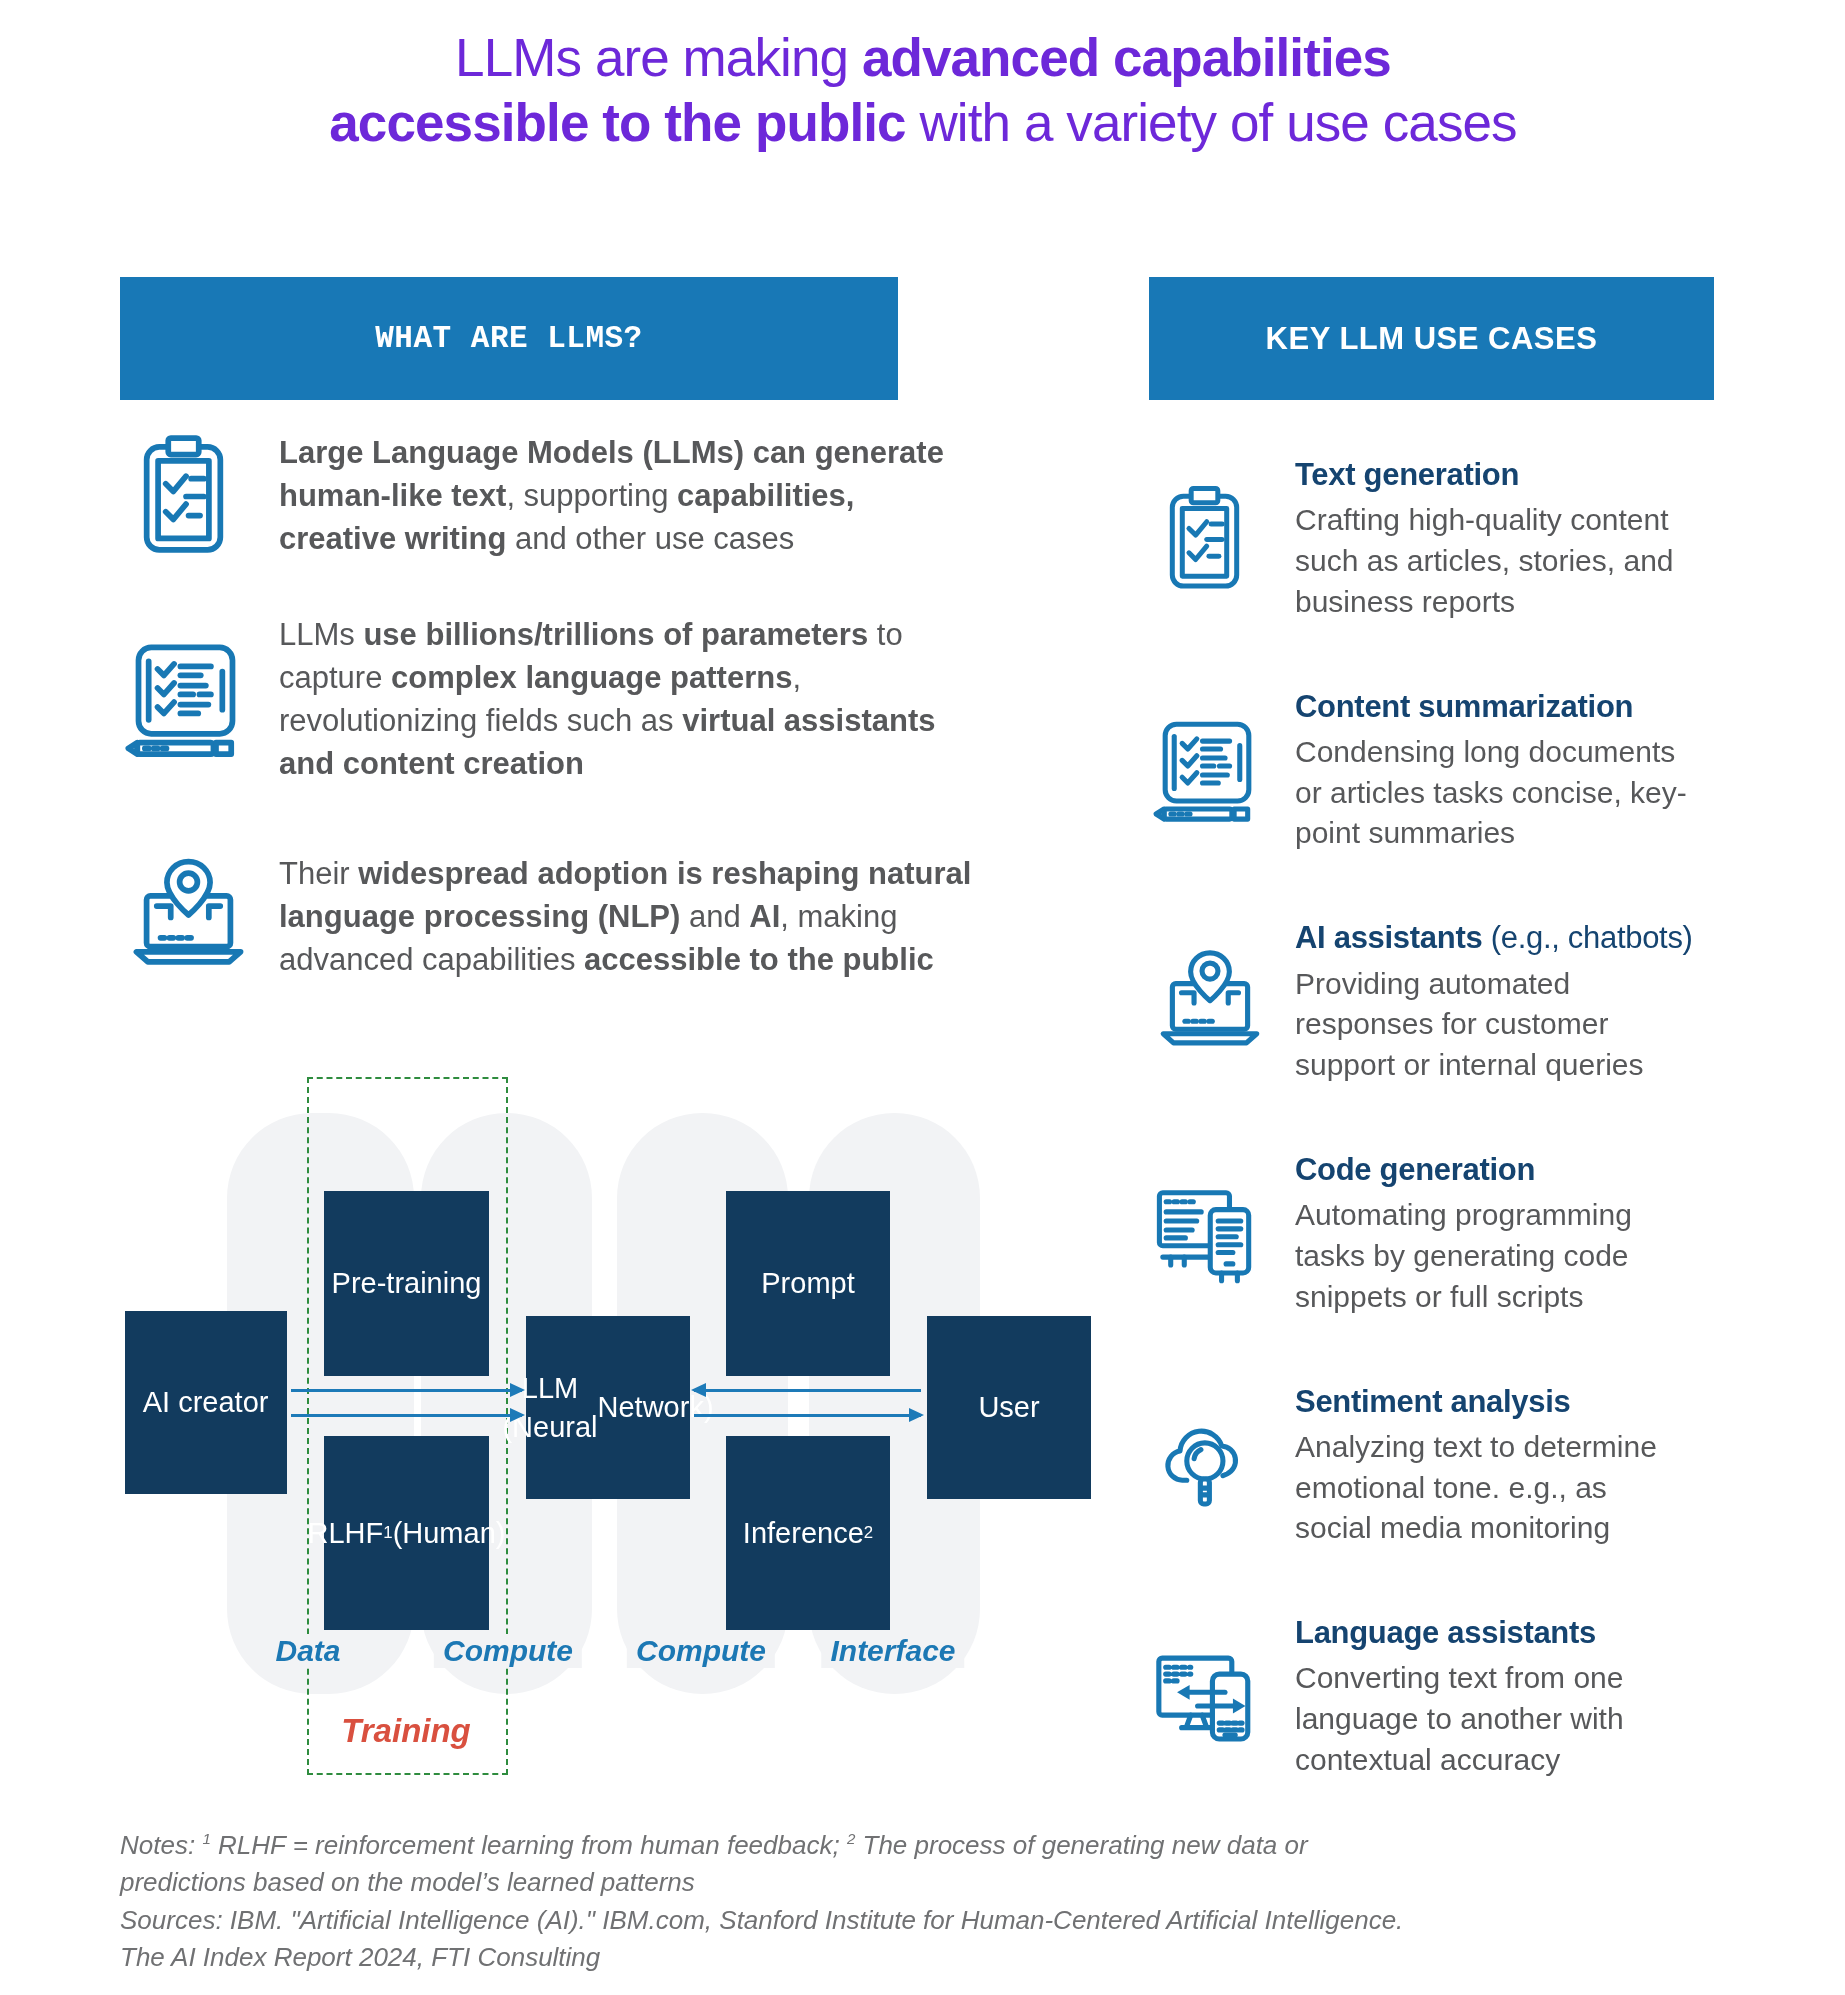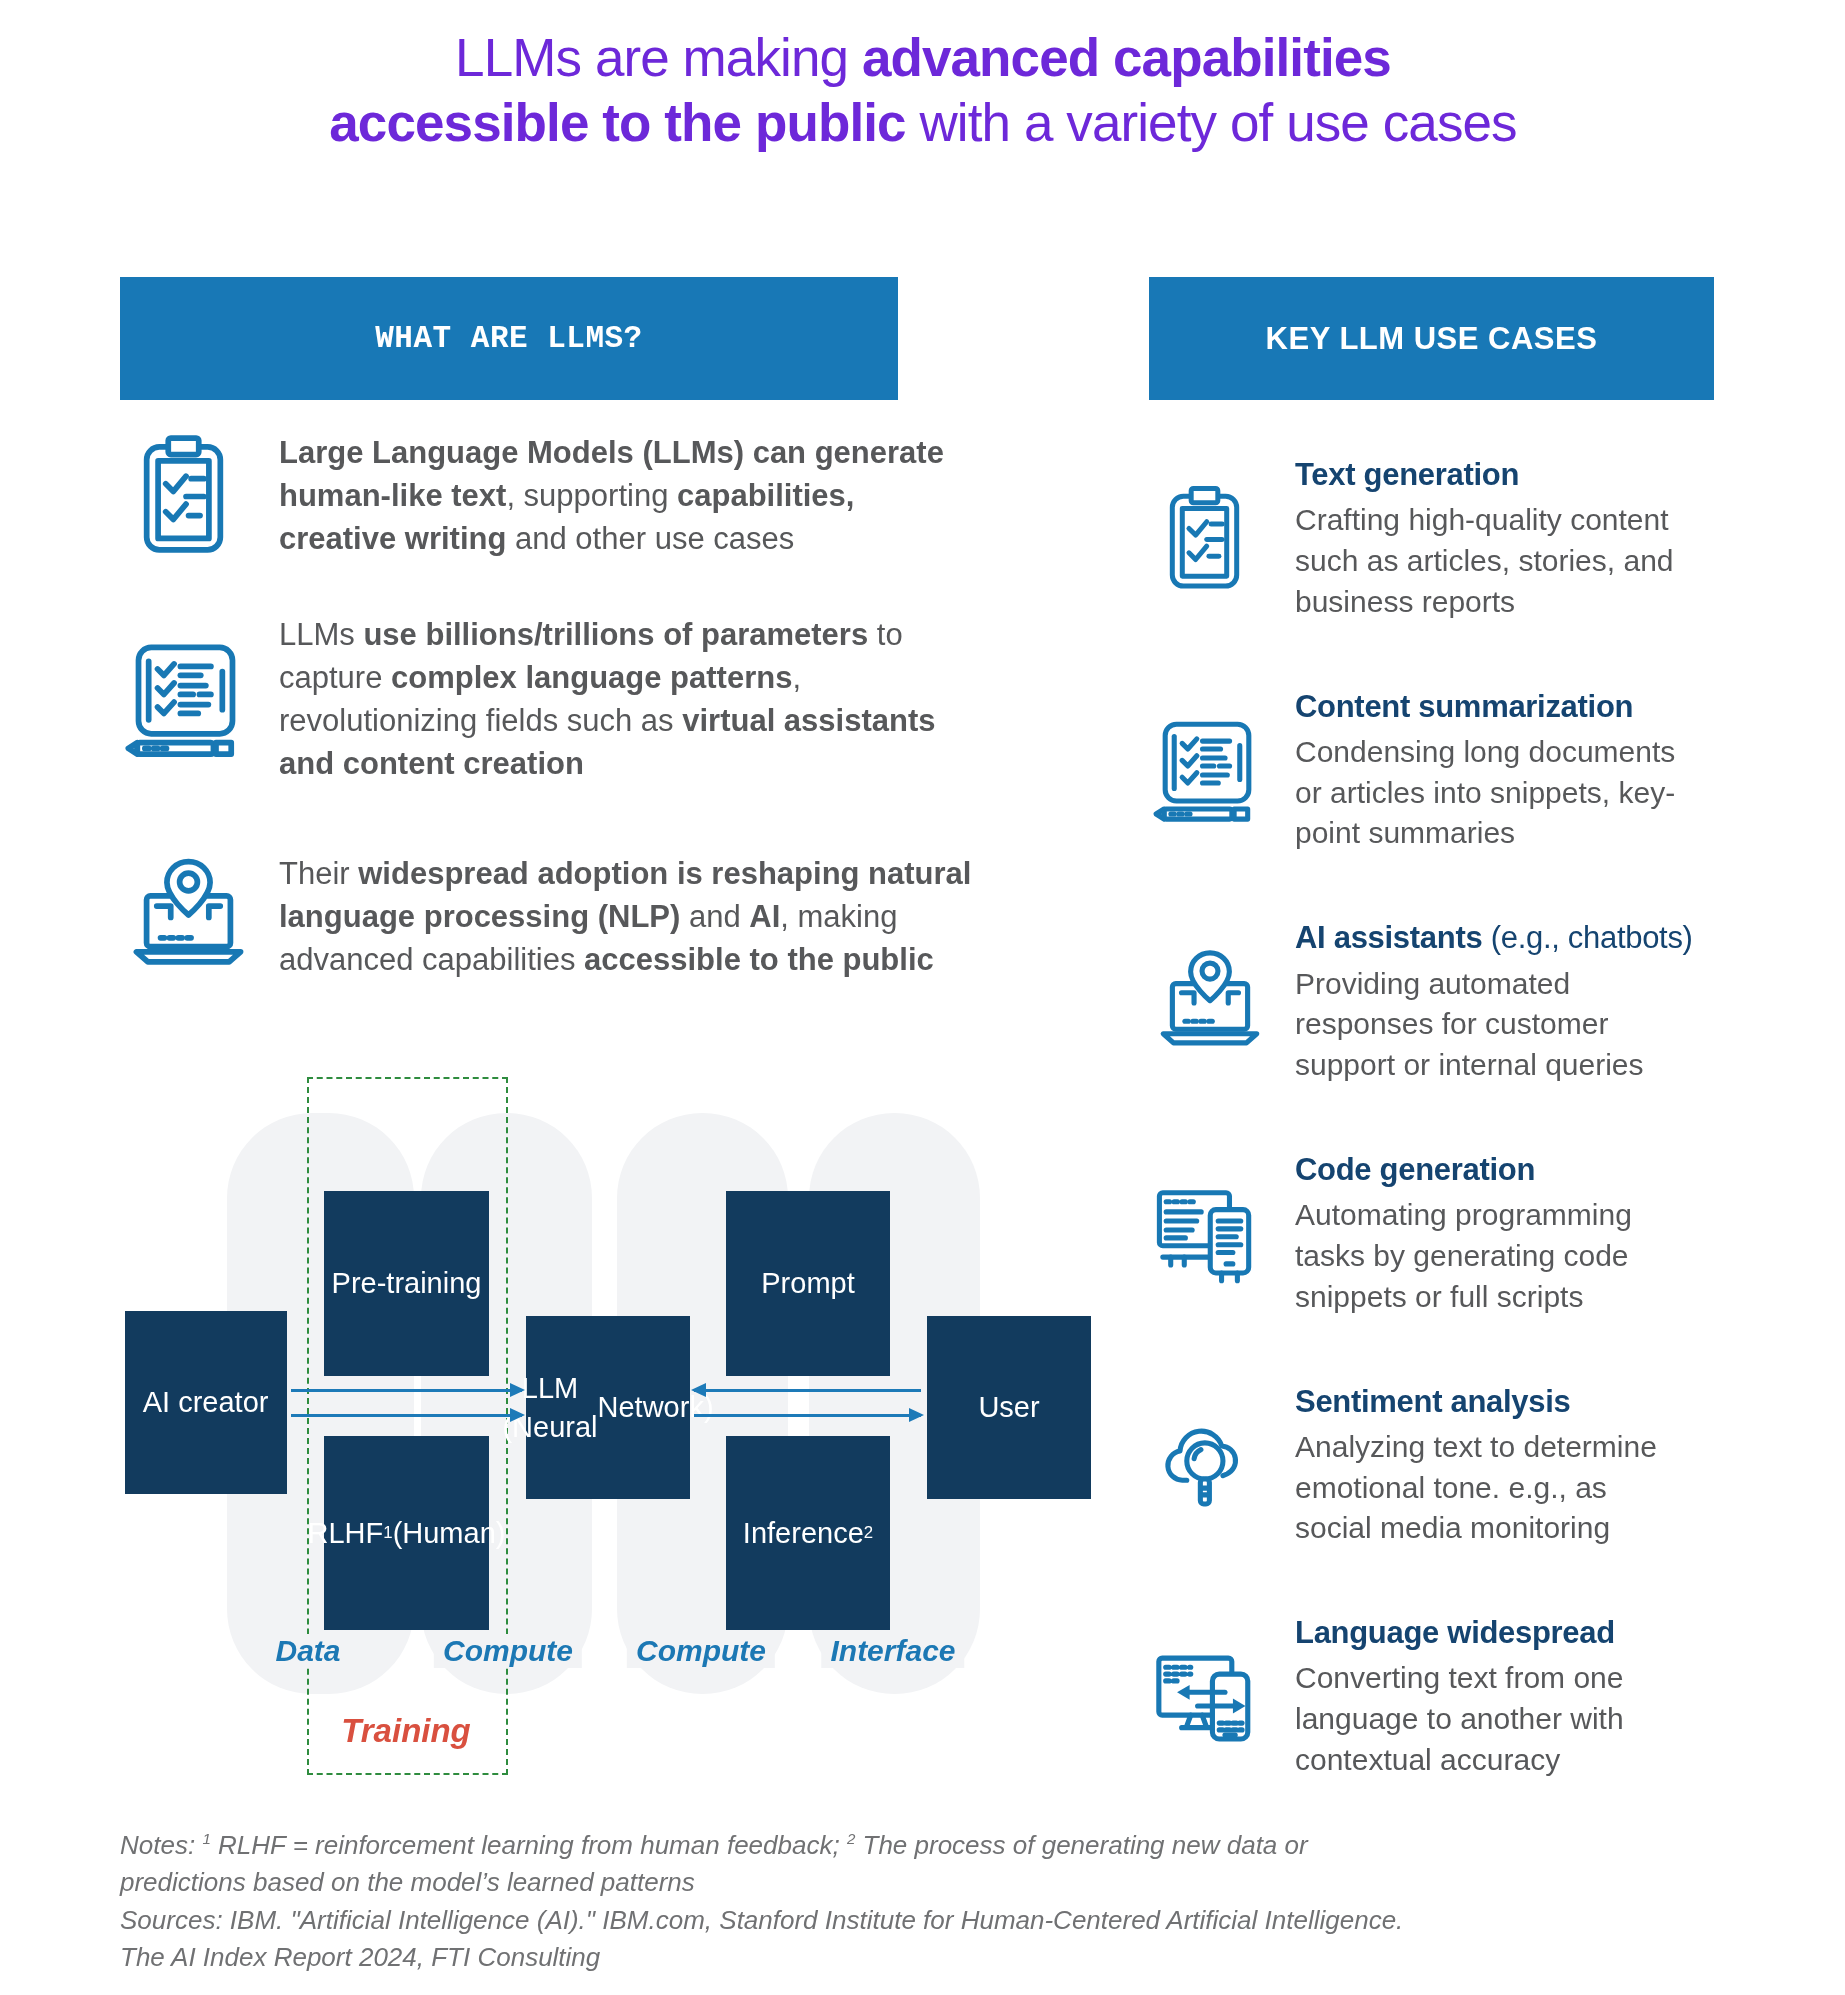--- a/index.html
+++ b/index.html
@@ -237,21 +237,21 @@
           <path d="M12 84 l-7 4.5 7 4.5 z"></path>
           <rect x="12" y="84" width="60" height="9" rx="2"></rect>
           <rect x="74" y="84" width="12" height="9"></rect>
           <line x1="18" y1="88.5" x2="21" y2="88.5"></line>
             <line x1="25" y1="88.5" x2="28" y2="88.5"></line>
             <line x1="32" y1="88.5" x2="35" y2="88.5"></line>
         </svg>
       </span>
       <div>
         <p class="uc-title"><span class="b">Content summarization</span></p>
-        <p class="uc-body"><span>Condensing long documents</span><br><span>or articles into snippets, key-</span><br><span>point summaries</span></p>
+        <p class="uc-body"><span>Condensing long documents</span><br><span>or articles tasks concise, key-</span><br><span>point summaries</span></p>
       </div>
     </div>
 
     <div class="uc">
       <span class="icon">
         <svg width="122" height="114" viewBox="0 0 100 100">
           <rect x="17" y="33" width="66" height="40" rx="3"></rect>
           <path d="M25 41 h11 v9"></path>
           <path d="M75 41 h-9 v9"></path>
           <line x1="28" y1="66" x2="31" y2="66"></line>
@@ -330,21 +330,21 @@
           <line x1="59" y1="72" x2="79" y2="72" stroke-dasharray="3 3"></line>
           <line x1="59" y1="78" x2="79" y2="78" stroke-dasharray="3 3"></line>
           <line x1="64" y1="82.5" x2="73" y2="82.5"></line>
           <path d="M32 45 h32"></path>
           <path class="fillb" d="M22 45 l11 -6.5 v13 z"></path>
           <path d="M40 57 h32"></path>
           <path class="fillb" d="M82 57 l-11 -6.5 v13 z"></path>
         </svg>
       </span>
       <div>
-        <p class="uc-title"><span class="b">Language widespread</span></p>
+        <p class="uc-title"><span class="b">Language assistants</span></p>
         <p class="uc-body"><span>Converting text from one</span><br><span>language to another with</span><br><span>contextual accuracy</span></p>
       </div>
     </div>
   </div>
 
   <p id="notes"><span>Notes: </span><sup>1</sup><span> RLHF = reinforcement learning from human feedback; </span><sup>2</sup><span> The process of generating new data or</span><br><span>predictions based on the model’s learned patterns</span><br><span>Sources: IBM. "Artificial Intelligence (AI)." IBM.com, Stanford Institute for Human-Centered Artificial Intelligence.</span><br><span>The AI Index Report 2024, FTI Consulting</span></p>
 
 </div>
 
 

